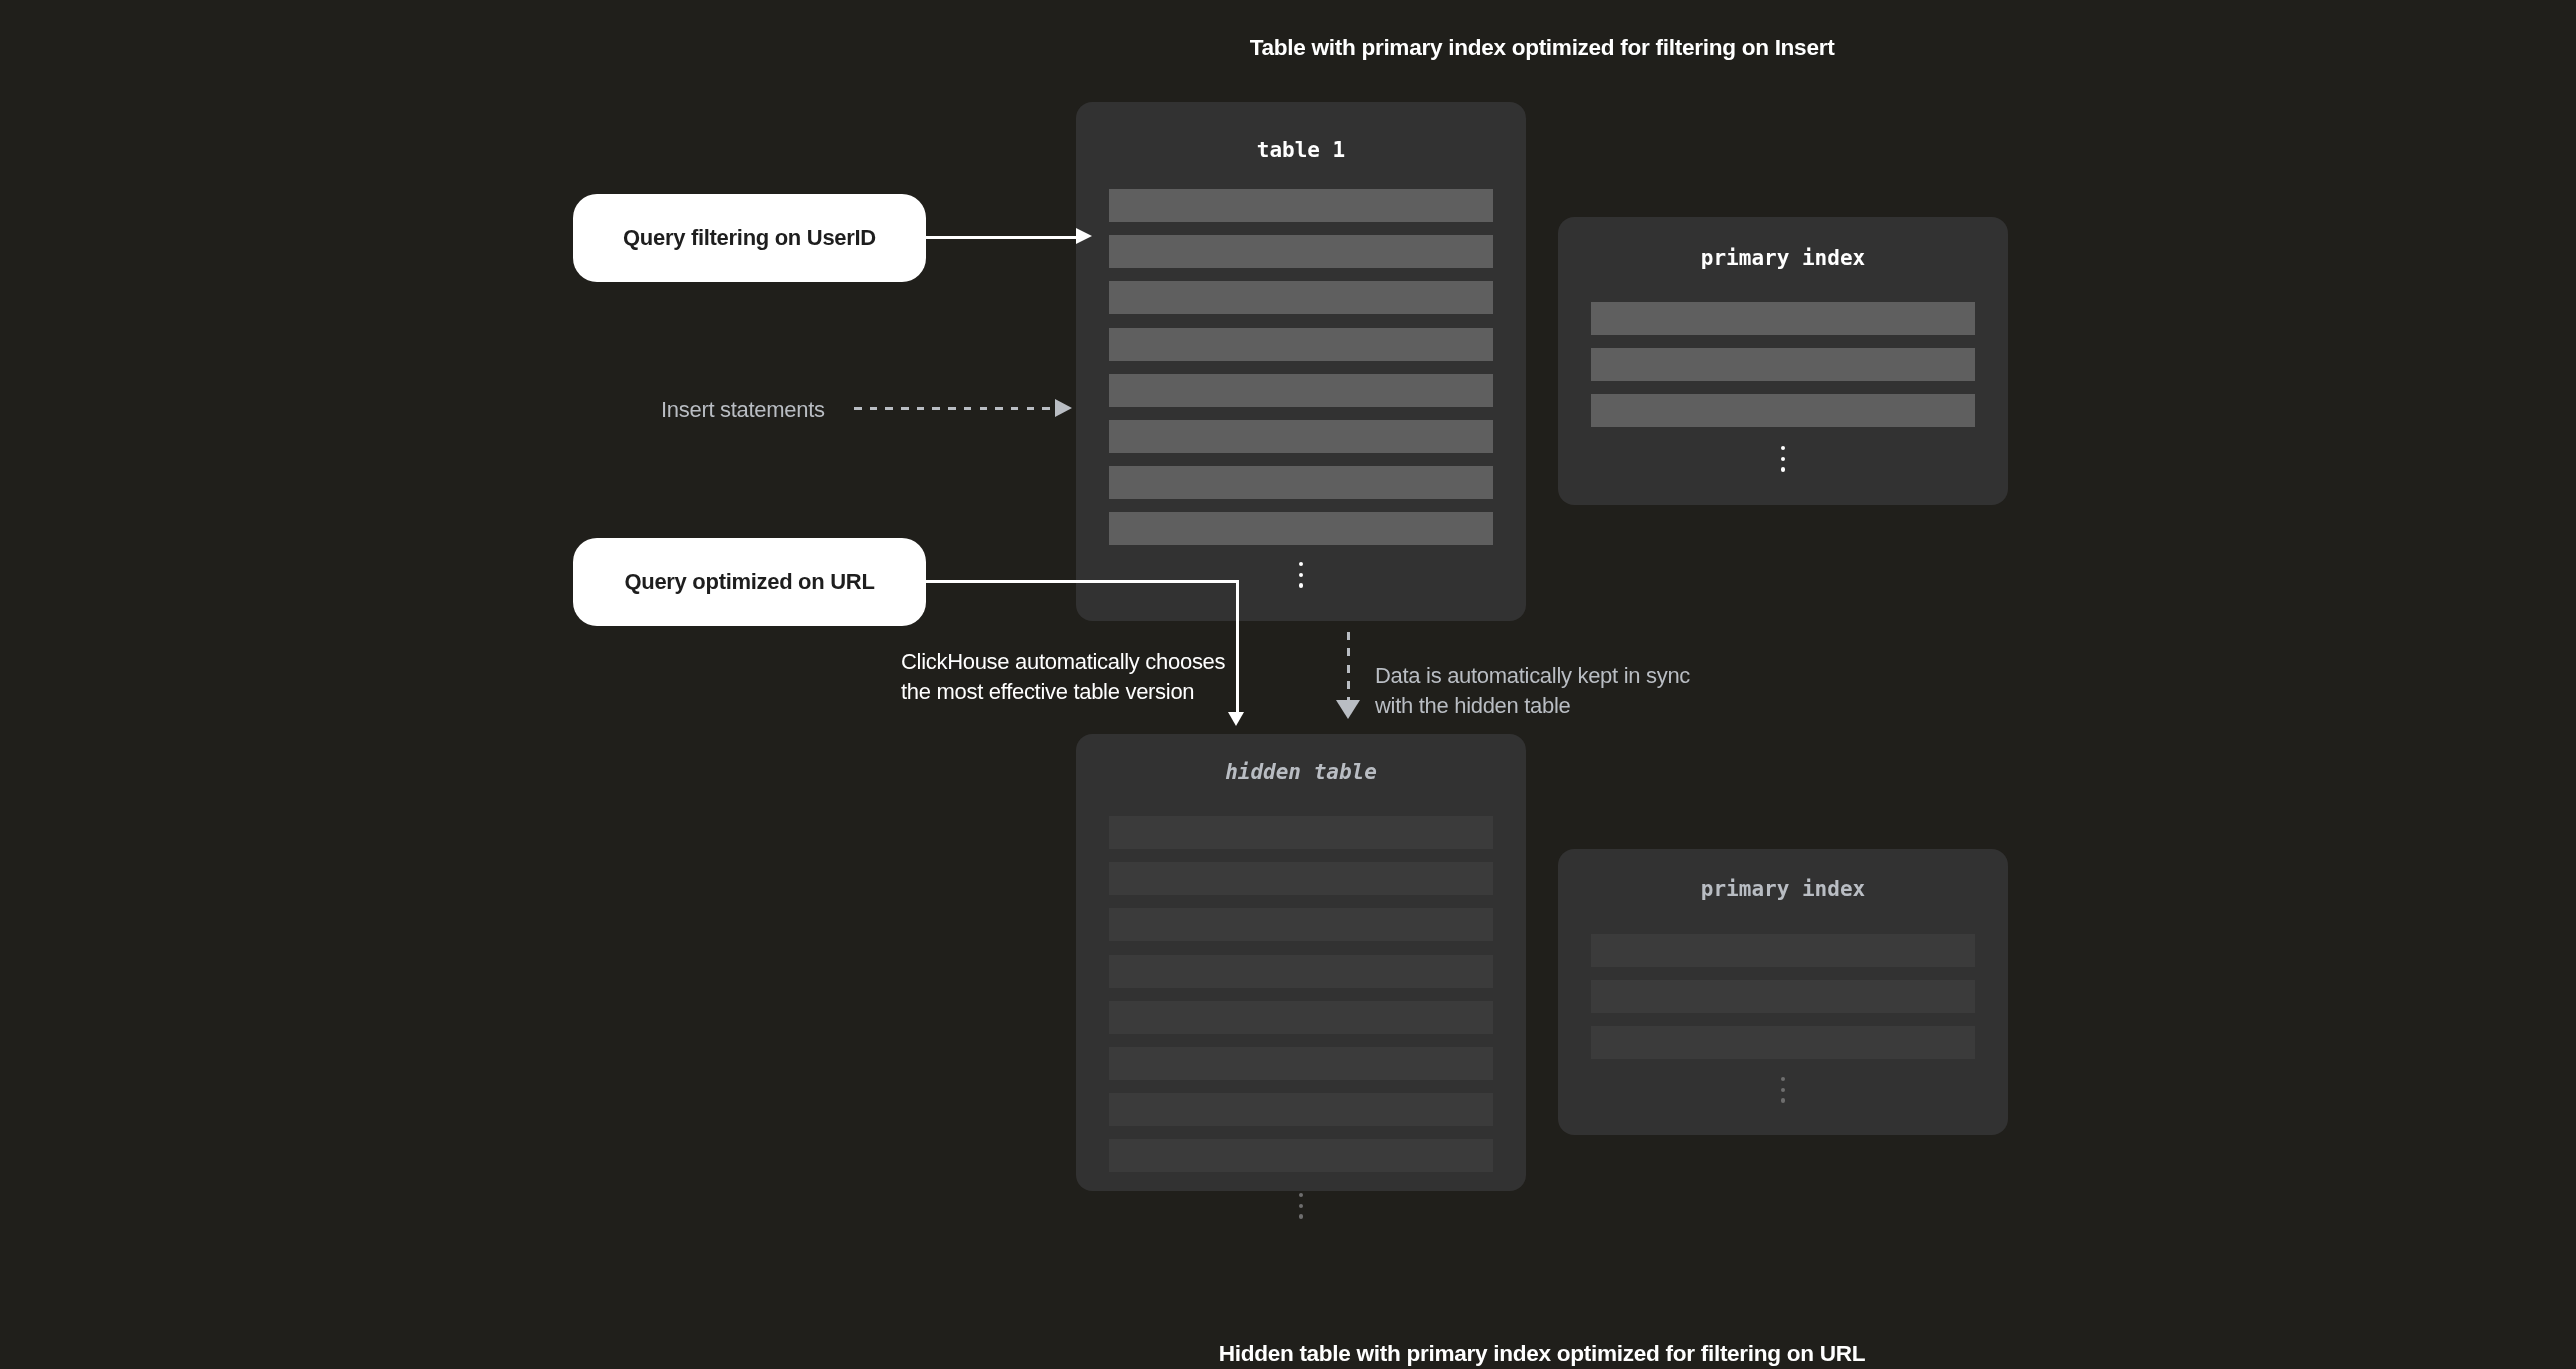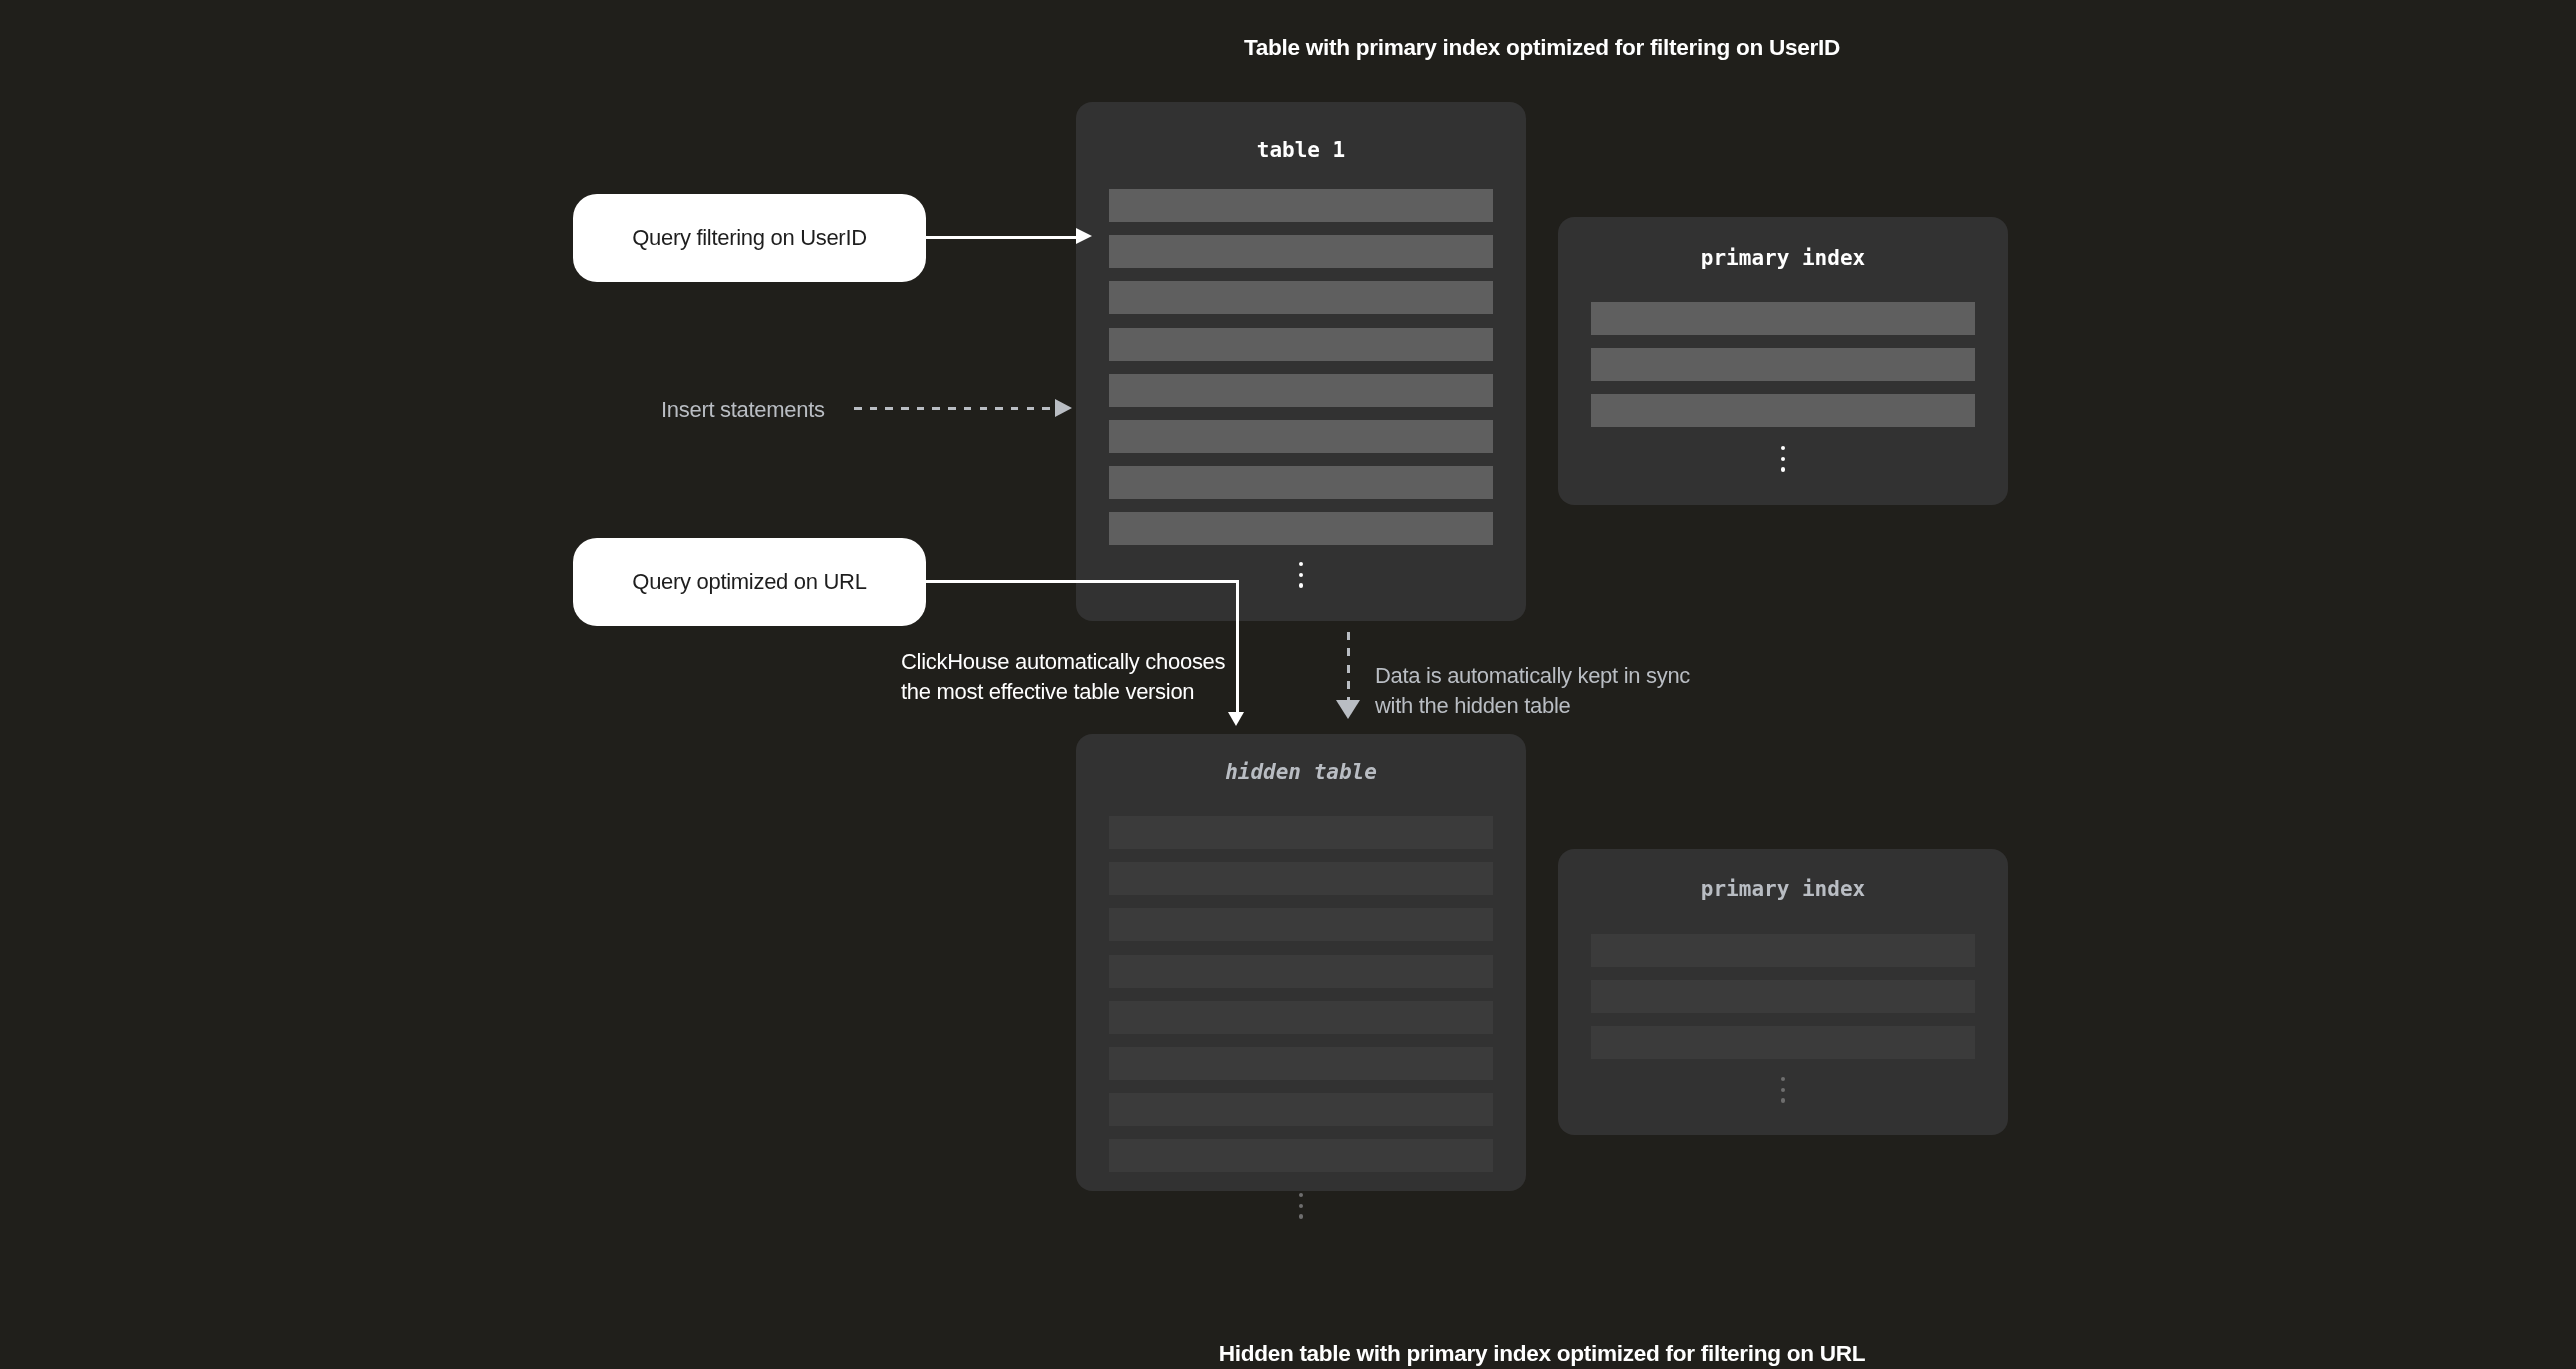--- a/index.html
+++ b/index.html
@@ -93,21 +93,21 @@
     position: absolute;
     width: 353px;
     height: 88px;
     background: var(--accent_white, #fff);
     border-radius: 24px;
     display: flex;
     align-items: center;
     justify-content: center;
     color: var(--label_text, #1e1e1e);
     font-size: 22px;
-    font-weight: 400;
+    font-weight: 700;
     letter-spacing: -0.3px;
     white-space: nowrap;
   }
   #label-userid { left: 573px; top: 194px; }
   #label-url    { left: 573px; top: 538px; }
 
   
   .note {
     position: absolute;
     font-size: 22px;
@@ -147,21 +147,21 @@
     border-top: 14px solid var(--accent_white, #fff); }
 
   #sync-line { left: 1347px; top: 632px; height: 69px; }
   #sync-head { left: 1336px; top: 700px;
     border-left: 12.6px solid transparent; border-right: 12.6px solid transparent;
     border-top: 19px solid var(--text_gray, #b9bdc3); }
 </style>
 </head>
 <body>
 
-<div class="caption" id="caption-top">Table with primary index optimized for filtering on UserID</div>
+<div class="caption" id="caption-top">Table with primary index optimized for filtering on Insert</div>
 <div class="caption" id="caption-bottom">Hidden table with primary index optimized for filtering on URL</div>
 
 <div class="panel" id="table1">
   <div class="ptitle">table 1</div>
   <div class="rows">
       <div class="row"></div>
       <div class="row"></div>
       <div class="row"></div>
       <div class="row"></div>
       <div class="row"></div>

